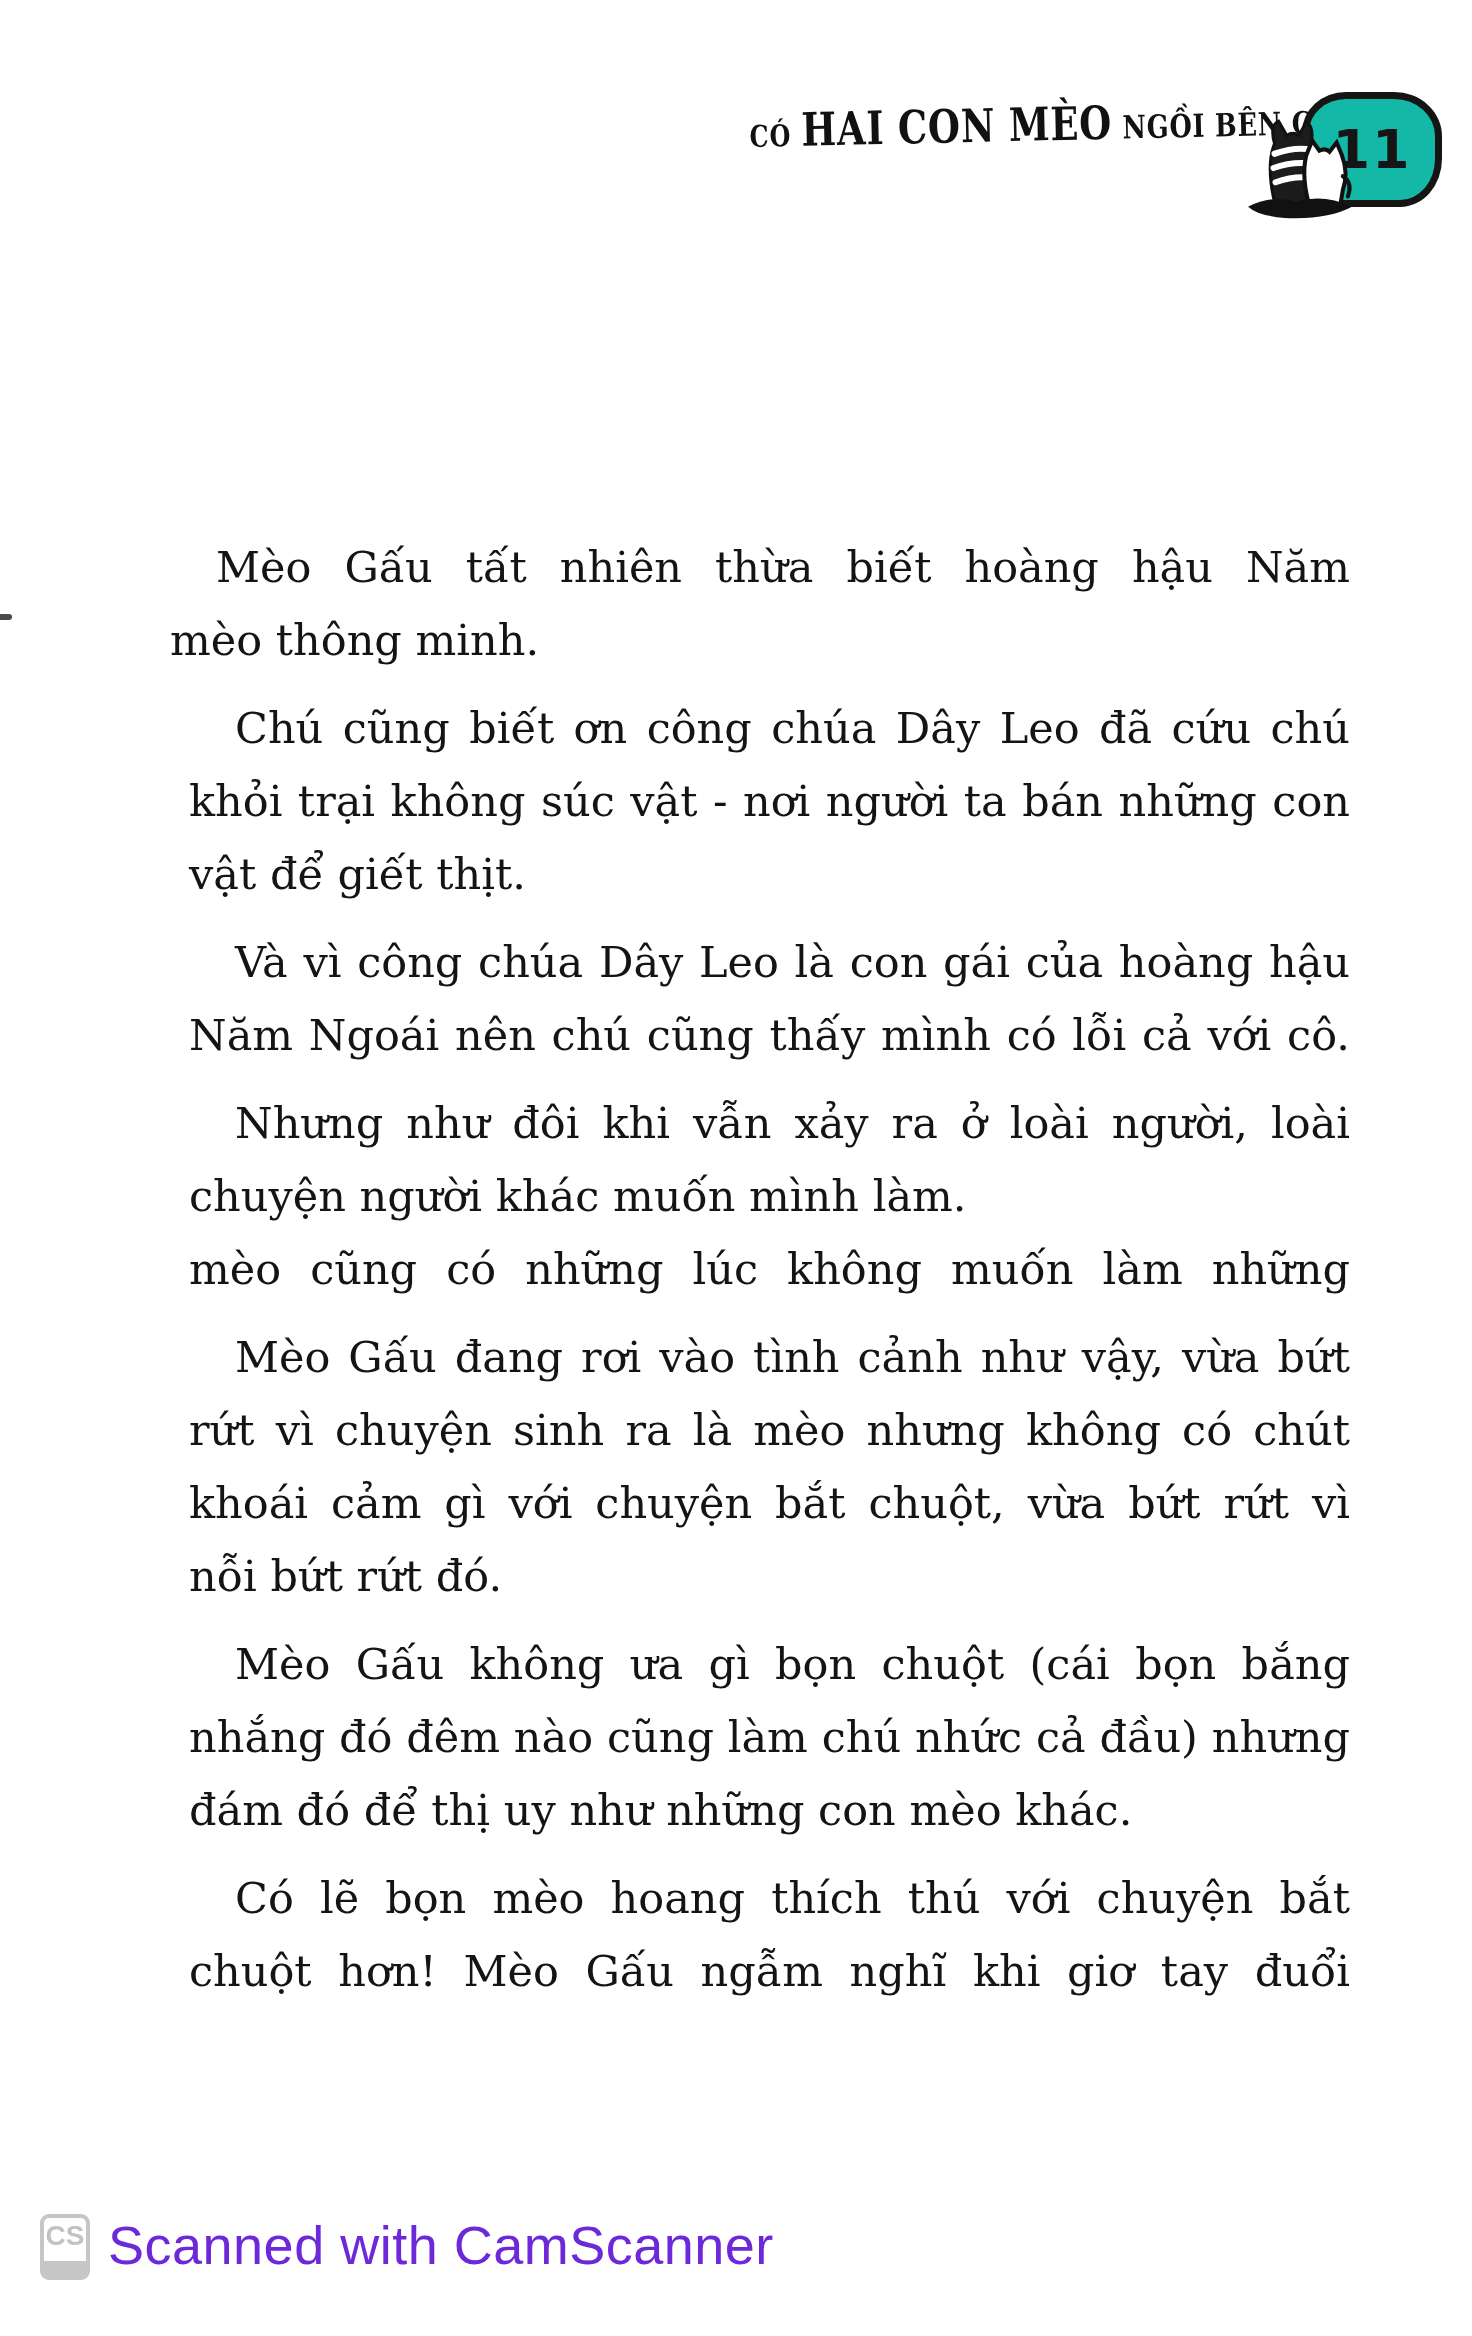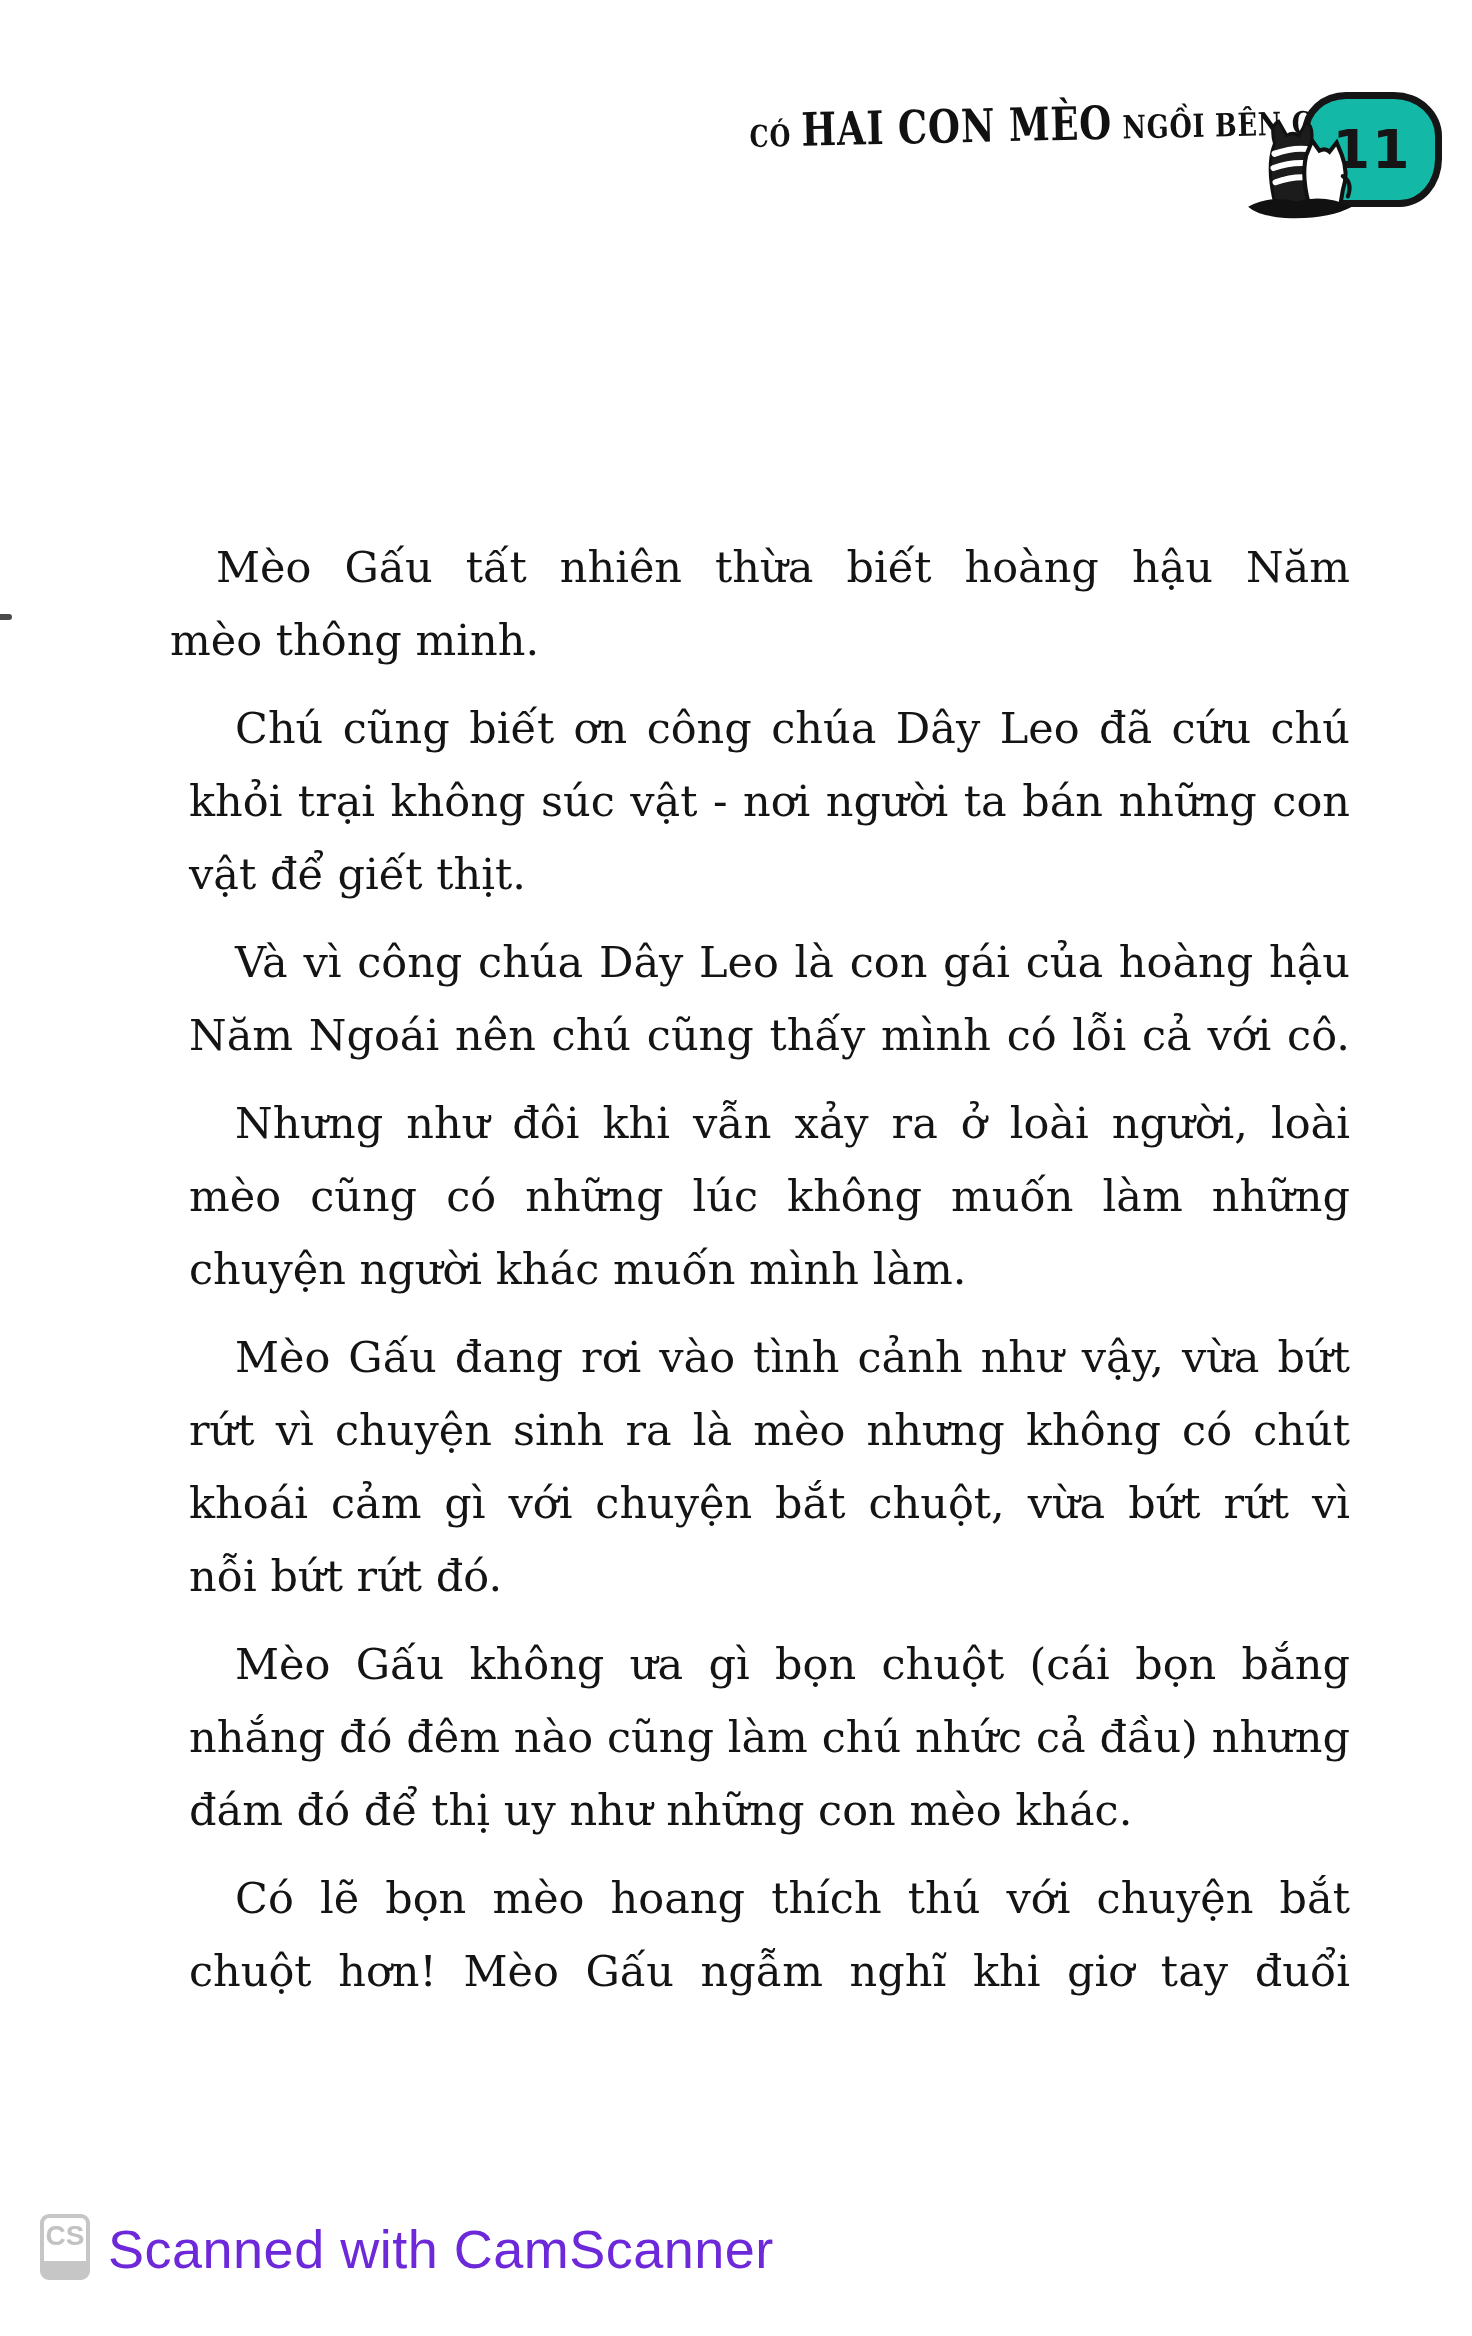--- a/index.html
+++ b/index.html
@@ -72,21 +72,21 @@
     width:12px;height:6px;
     background:#2a2a2a;
     border-radius:0 3px 3px 0;
     opacity:.85;
   }
 
   
   .watermark{
     position:absolute;
     left:40px;top:2214px;
-    display:flex;align-items:flex-end;gap:18px;
+    display:flex;align-items:flex-start;gap:18px;
   }
   .cs-logo{
     position:relative;
     width:42px;height:58px;
     border:4px solid #c6c6c6;
     border-radius:9px;
     background:#ffffff;
   }
   .cs-logo .cs-text{
     position:absolute;left:0;right:0;top:2px;
@@ -145,22 +145,22 @@
       <div class="ln">vật để giết thịt.</div>
     </div>
 
     <div class="para">
       <div class="ln j ind">Và vì công chúa Dây Leo là con gái của hoàng hậu</div>
       <div class="ln j">Năm Ngoái nên chú cũng thấy mình có lỗi cả với cô.</div>
     </div>
 
     <div class="para">
       <div class="ln j ind">Nhưng như đôi khi vẫn xảy ra ở loài người, loài</div>
+      <div class="ln">chuyện người khác muốn mình làm.</div>
       <div class="ln j">mèo cũng có những lúc không muốn làm những</div>
-      <div class="ln">chuyện người khác muốn mình làm.</div>
     </div>
 
     <div class="para">
       <div class="ln j ind">Mèo Gấu đang rơi vào tình cảnh như vậy, vừa bứt</div>
       <div class="ln j">rứt vì chuyện sinh ra là mèo nhưng không có chút</div>
       <div class="ln j">khoái cảm gì với chuyện bắt chuột, vừa bứt rứt vì</div>
       <div class="ln">nỗi bứt rứt đó.</div>
     </div>
 
     <div class="para">

